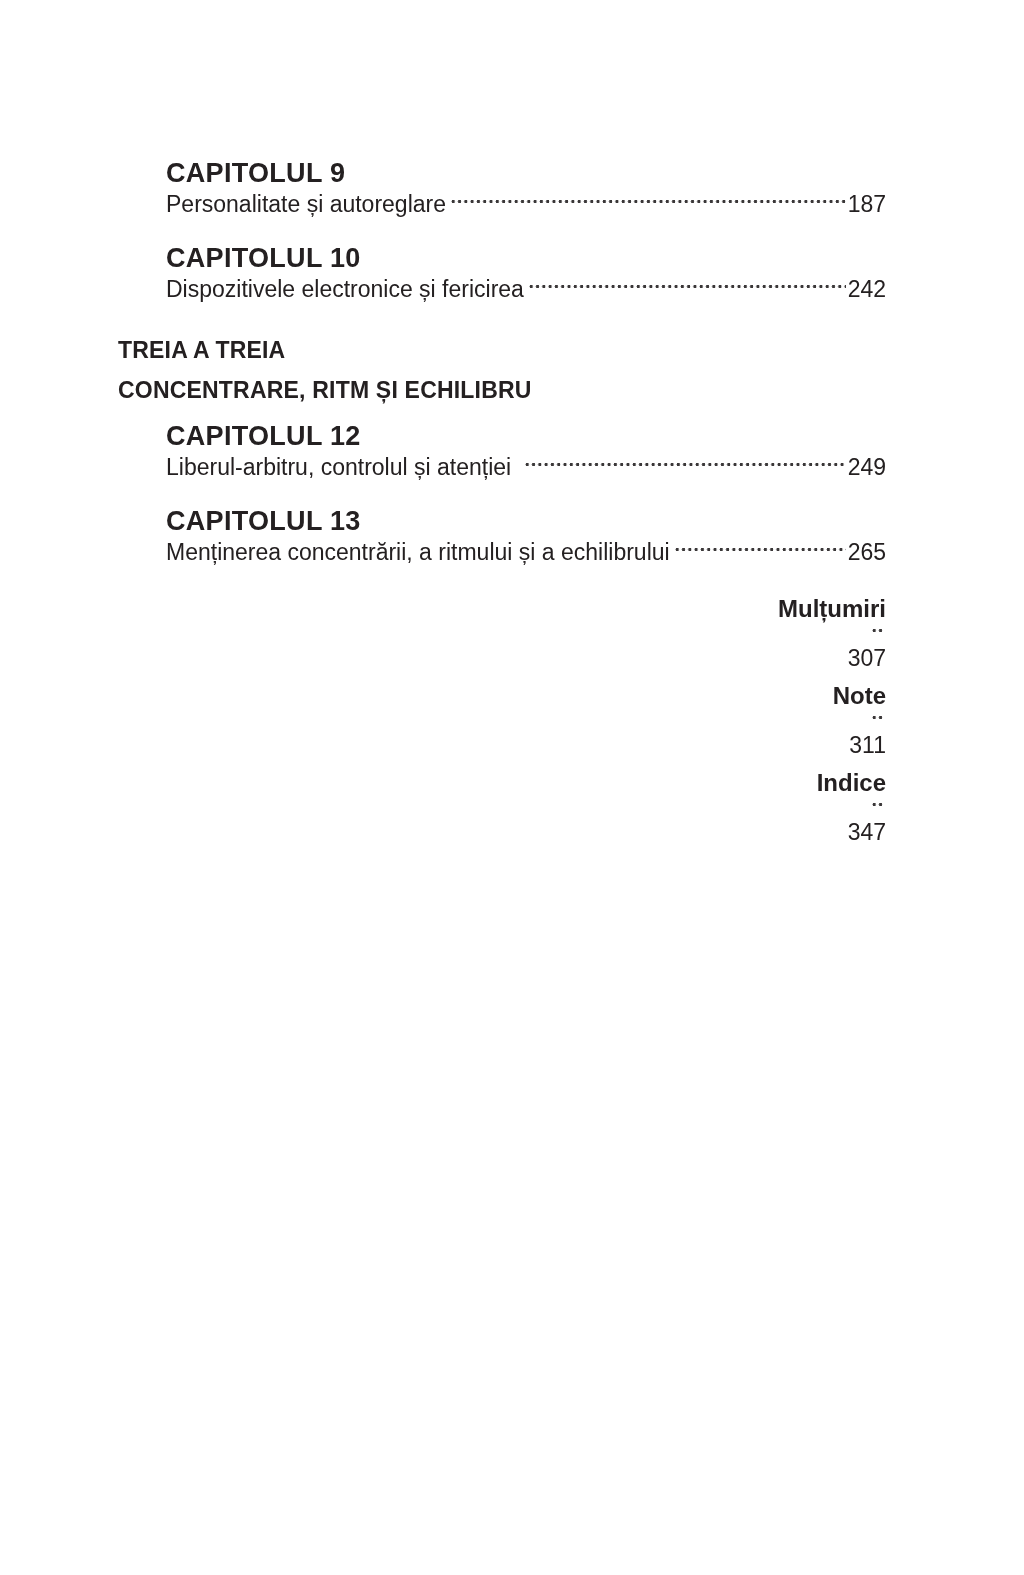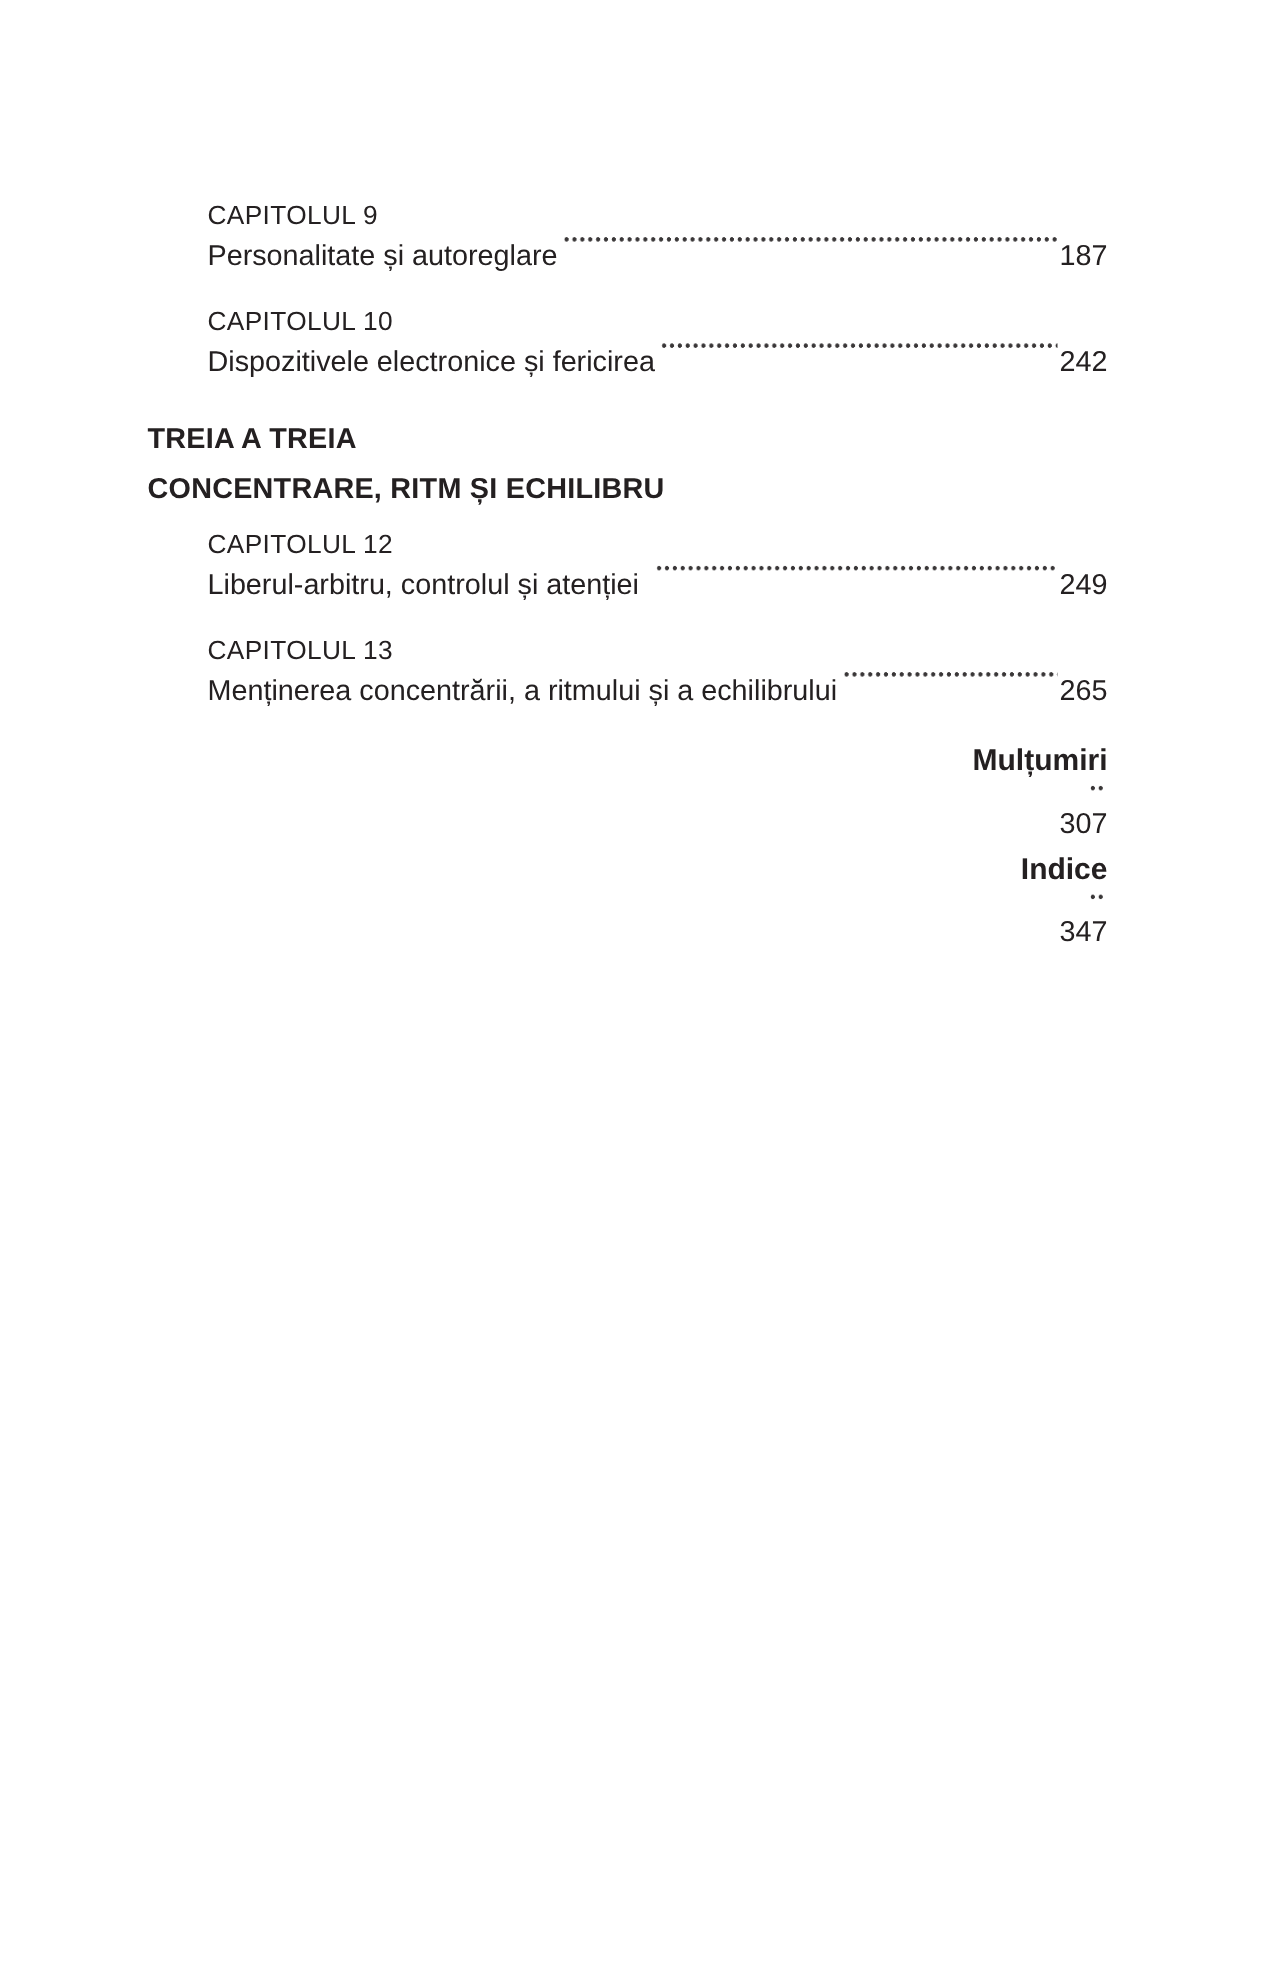--- a/index.html
+++ b/index.html
@@ -18,29 +18,29 @@
     left: 118px;
     top: 157px;
     width: 768px;
   }
   
   .chapter {
     margin-left: 48px;
     margin-bottom: 23px;
   }
   .chapter-heading {
-    font-weight: normal;
-    font-size: 21px;
+    font-weight: bold;
+    font-size: 27px;
     line-height: 32px;
     letter-spacing: 0.3px;
     white-space: nowrap;
   }
   .toc-row {
     display: flex;
-    align-items: flex-start;
+    align-items: center;
     font-size: 23px;
     line-height: 30px;
   }
   .toc-title { white-space: nowrap; }
   .toc-page  { white-space: nowrap; }
   .leader {
     flex: 1 1 auto;
     height: 5px;
     margin: 0 2px 6px 5px;
     background-image: radial-gradient(circle at 2.2px 2.5px, #3a3738 1.5px, rgba(0,0,0,0) 1.9px);
@@ -125,20 +125,25 @@
     </div>
 
 
     <div class="backmatter">
       <div class="bm-row">
         <span class="bm-title">Mulțumiri</span>
         <span class="leader"></span>
         <span class="toc-page">307</span>
       </div>
       <div class="bm-row">
+        <span class="bm-title">Note</span>
+        <span class="leader"></span>
+        <span class="toc-page">311</span>
+      </div>
+      <div class="bm-row">
         <span class="bm-title">Indice</span>
         <span class="leader"></span>
         <span class="toc-page">347</span>
       </div>
     </div>
 
   </div>
 </div>
 
 </body></html>

